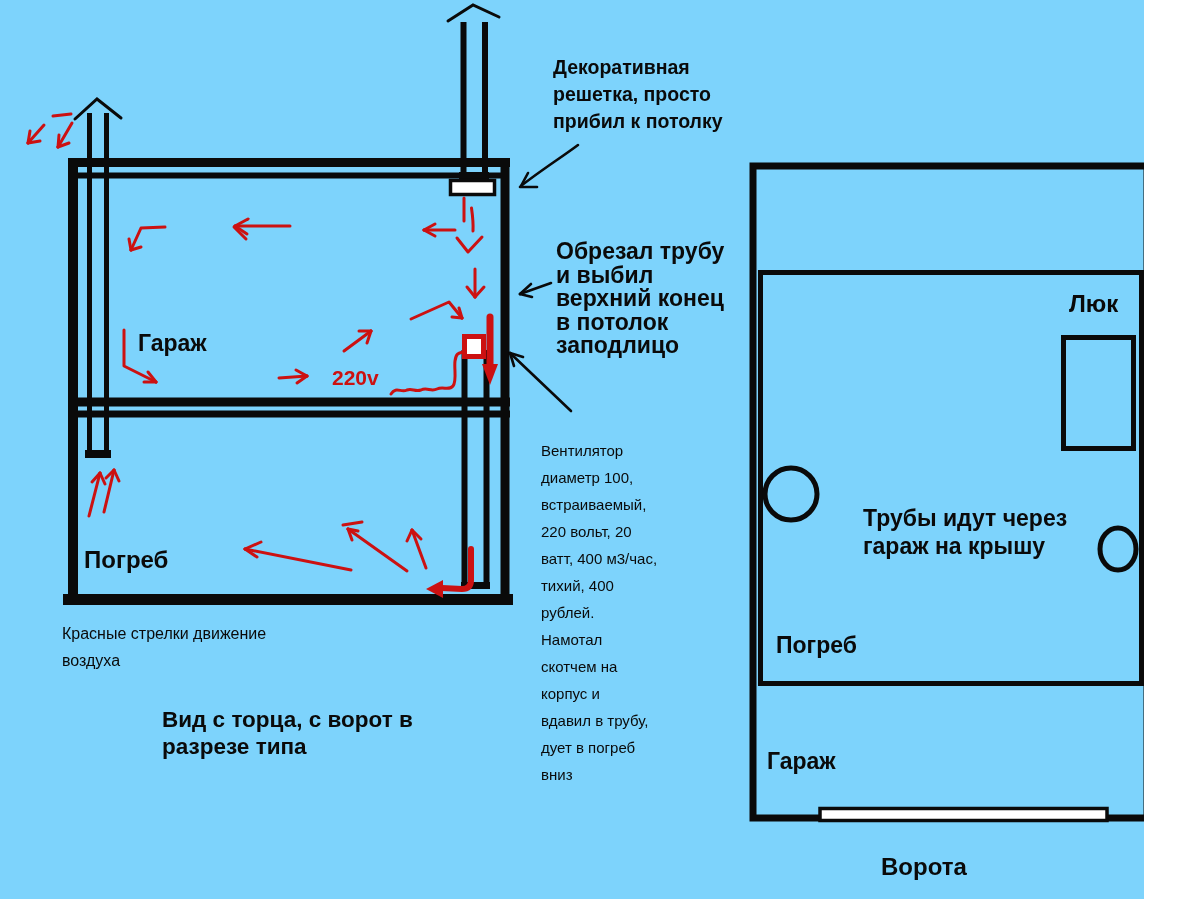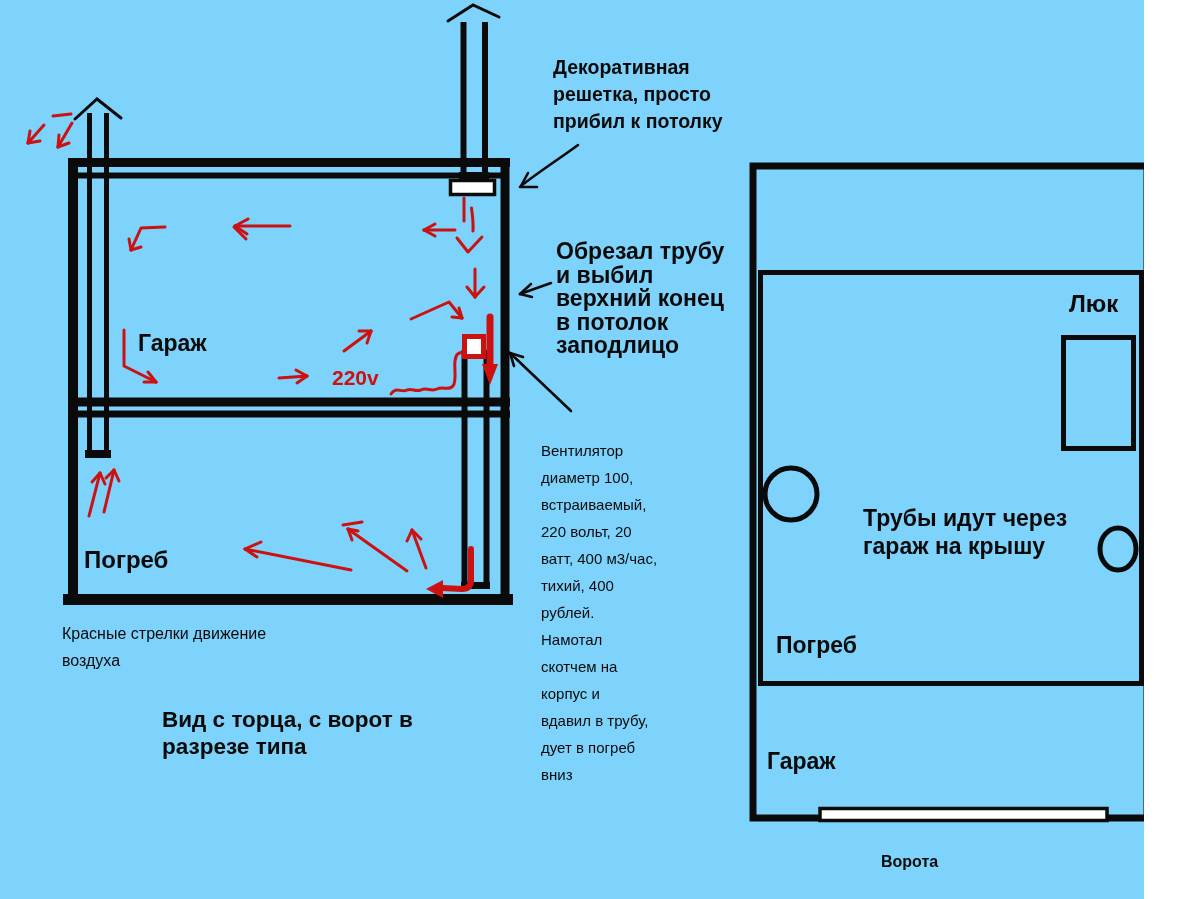--- a/index.html
+++ b/index.html
@@ -14,21 +14,21 @@
   .t-garage-l {left:138px;top:330px;font-size:23px;font-weight:700;}
   .t-cellar-l {left:84px; top:546px;font-size:24px;font-weight:700;}
   .t-220v     {left:332px;top:366px;font-size:21px;font-weight:700;color:#cc1111;}
   .t-legend   {left:62px; top:620px;font-size:16px;font-weight:400;line-height:27px;}
   .t-caption  {left:129px;top:706px;font-size:22.5px;font-weight:700;line-height:27px;margin-left:33px;}
   
   .t-hatch    {left:1069px;top:290px;font-size:24px;font-weight:700;}
   .t-pipesnote{left:863px;top:505px;font-size:23px;font-weight:700;line-height:27.5px;}
   .t-cellar-r {left:776px;top:632px;font-size:23px;font-weight:700;}
   .t-garage-r {left:767px;top:748px;font-size:23px;font-weight:700;}
-  .t-gate     {left:881px;top:853px;font-size:16px;font-weight:700;}
+  .t-gate     {left:881px;top:853px;font-size:24px;font-weight:700;}
 </style>
 </head>
 <body>
 
 <div class="canvas">
 
   <svg width="1200" height="899" viewBox="0 0 1200 899">
 
     <g stroke="#0a0a0a" fill="none" stroke-linecap="butt">
       <path d="M73 158 V604" stroke-width="10"></path>

